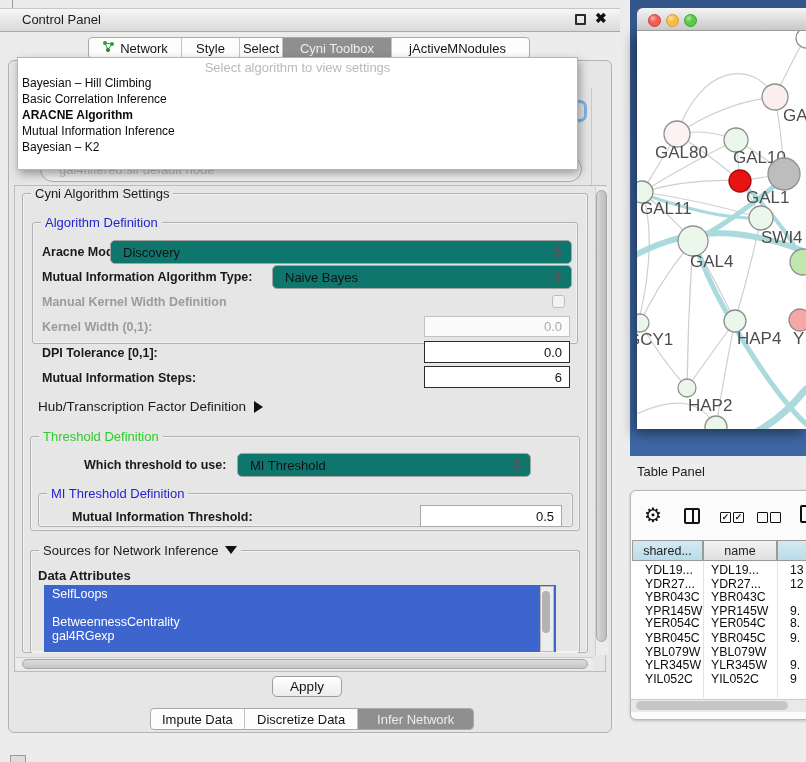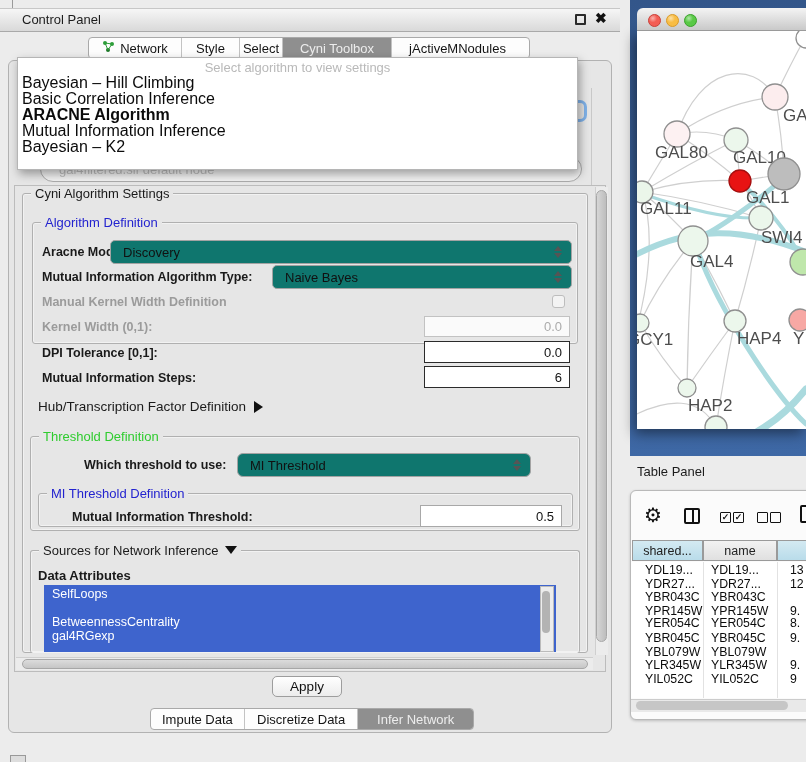--- a/index.html
+++ b/index.html
@@ -30,21 +30,21 @@
   
   .bg-combo{left:40px;top:156px;width:542px;height:26px;border:1px solid #ababab;border-radius:13px;
     background:#f1f1f1;z-index:5;overflow:hidden;}
   .bg-combo-text{position:absolute;left:18px;top:5px;font-size:13px;color:#bdbdbd;}
   .bg-ring{left:570px;top:100px;width:17px;height:22px;border:3px solid #7fb1e8;border-radius:7px;background:#e2e2e2;z-index:4;}
   .bg-vline{left:591px;top:88px;width:1px;height:97px;background:#c8c8c8;z-index:3;}
   
   .popup{left:17px;top:57px;width:561px;height:113px;background:#ffffff;border:1px solid #b5b5b5;
     box-shadow:2px 4px 9px rgba(0,0,0,.35);z-index:50;}
   .popup-ph{position:absolute;left:0;top:2px;width:100%;text-align:center;font-size:13px;color:#b9b9b9;}
-  .popup-item{position:absolute;left:4px;font-size:16px;color:#0b0b0b;height:16px;line-height:16px;}
+  .popup-item{position:absolute;left:4px;font-size:12px;color:#0b0b0b;height:16px;line-height:16px;}
   .popup-item.bold{font-weight:bold;}
   
   .scroll-area{left:14px;top:185px;width:592px;height:487px;border:1px solid #bcbcbc;background:#e6e6e6;}
   .vsb{left:595px;top:187px;width:13px;height:468px;background:#ececec;border-left:1px solid #cfcfcf;}
   .vsb-thumb{left:596px;top:190px;width:11px;height:452px;border:1px solid #a7a7a7;border-radius:6px;
     background:linear-gradient(90deg,#d6d6d6,#bdbdbd);}
   .hsb{left:16px;top:657px;width:577px;height:13px;background:#ececec;border-top:1px solid #cfcfcf;}
   .hsb-thumb{left:22px;top:659px;width:566px;height:10px;border:1px solid #a7a7a7;border-radius:6px;
     background:linear-gradient(#dcdcdc,#c6c6c6);}
   
@@ -190,21 +190,21 @@
 </div>
 
 <div class="abs" style="left:38px;top:399px;font-size:13.5px;color:#1a1a1a;">
   <span>Hub/Transcription Factor Definition</span><span class="arrow-right"></span>
 </div>
 
 <div class="abs group" style="left:30px;top:436px;width:550px;height:95px;">
   <span class="group-title gt-green">Threshold Definition</span>
 </div>
 <div class="abs lbl" style="left:84px;top:458px;">Which threshold to use:</div>
-<div class="abs combo" style="left:237px;top:453px;width:294px;height:24px;border-radius:6px;">
+<div class="abs combo" style="left:237px;top:453px;width:294px;height:24px;">
   <span>MI Threshold</span>
   <span class="spinner"></span>
 </div>
 <div class="abs group" style="left:38px;top:493px;width:535px;height:34px;">
   <span class="group-title gt-blue">MI Threshold Definition</span>
 </div>
 <div class="abs lbl" style="left:48px;top:510px;padding-left:24px;">Mutual Information Threshold:</div>
 <div class="abs field" style="left:420px;top:505px;width:142px;height:22px;border:1px solid #a8a8a8;">
   <span>0.5</span>
 </div>

